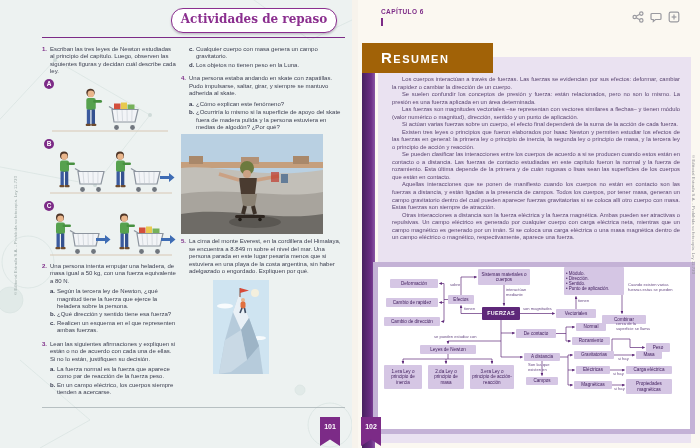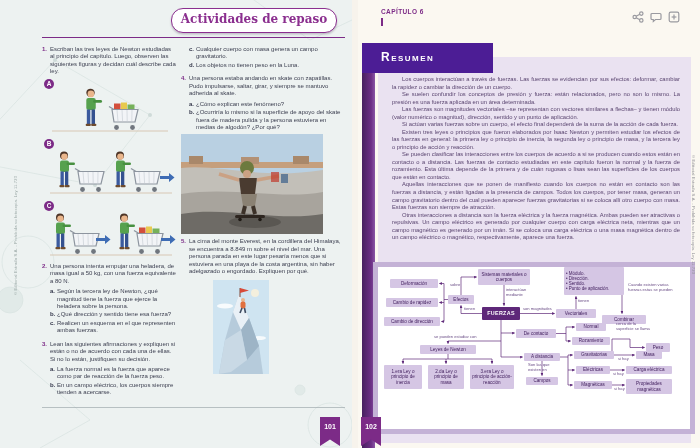--- a/index.html
+++ b/index.html
@@ -31,22 +31,22 @@
       clip-path:polygon(0 0,100% 0,100% 100%,50% 78%,0 100%);
       color:#fff;font-size:7px;font-weight:bold;text-align:center;padding-top:6px;box-sizing:border-box;}
   .vert-copy{position:absolute;font-size:4px;color:#98a6a4;white-space:nowrap;
       transform-origin:left top;letter-spacing:.2px;}
   #lp-copy{left:13px;top:295px;transform:rotate(-90deg);}
 
   
   #page-right{position:absolute;left:358px;top:0;width:342px;height:448px;background:#fbf8f1;}
   #rp-strip{position:absolute;left:4px;top:43px;width:13px;height:405px;
       background:linear-gradient(90deg,#47205f,#6c2f85 70%,#8a56a5);}
-  #rp-banner{position:absolute;left:4px;top:43px;width:131px;height:30px;background:#4c1d95;
-      color:#fff;font-weight:bold;font-size:12px;font-variant:small-caps;letter-spacing:1.5px;
+  #rp-banner{position:absolute;left:4px;top:43px;width:131px;height:30px;background:#a16207;
+      color:#fff;font-weight:bold;font-size:15px;font-variant:small-caps;letter-spacing:1.5px;
       line-height:29px;padding-left:19px;box-sizing:border-box;}
   #rp-chapter{position:absolute;left:23px;top:8px;color:#7c2b87;font-weight:bold;font-size:6.5px;letter-spacing:.4px;}
   #rp-title{position:absolute;left:23px;top:17px;width:260px;color:#45454f;font-weight:bold;font-size:8.4px;}
   #rp-title .bar{display:inline-block;width:2px;height:8px;background:#7c2b87;margin-right:3px;vertical-align:-1px;}
   #rp-icons{position:absolute;right:20px;top:11px;display:flex;gap:6px;}
   #rp-icons svg{display:block;}
   #rp-lavbox{position:absolute;left:20px;top:57px;width:313px;height:386px;background:#eae2f1;}
   #rp-paras{position:absolute;left:34px;top:76px;width:288px;color:#5a4570;
       font-size:5.8px;line-height:1.3;text-align:justify;}
   #rp-paras p{margin:0;text-indent:10px;}

